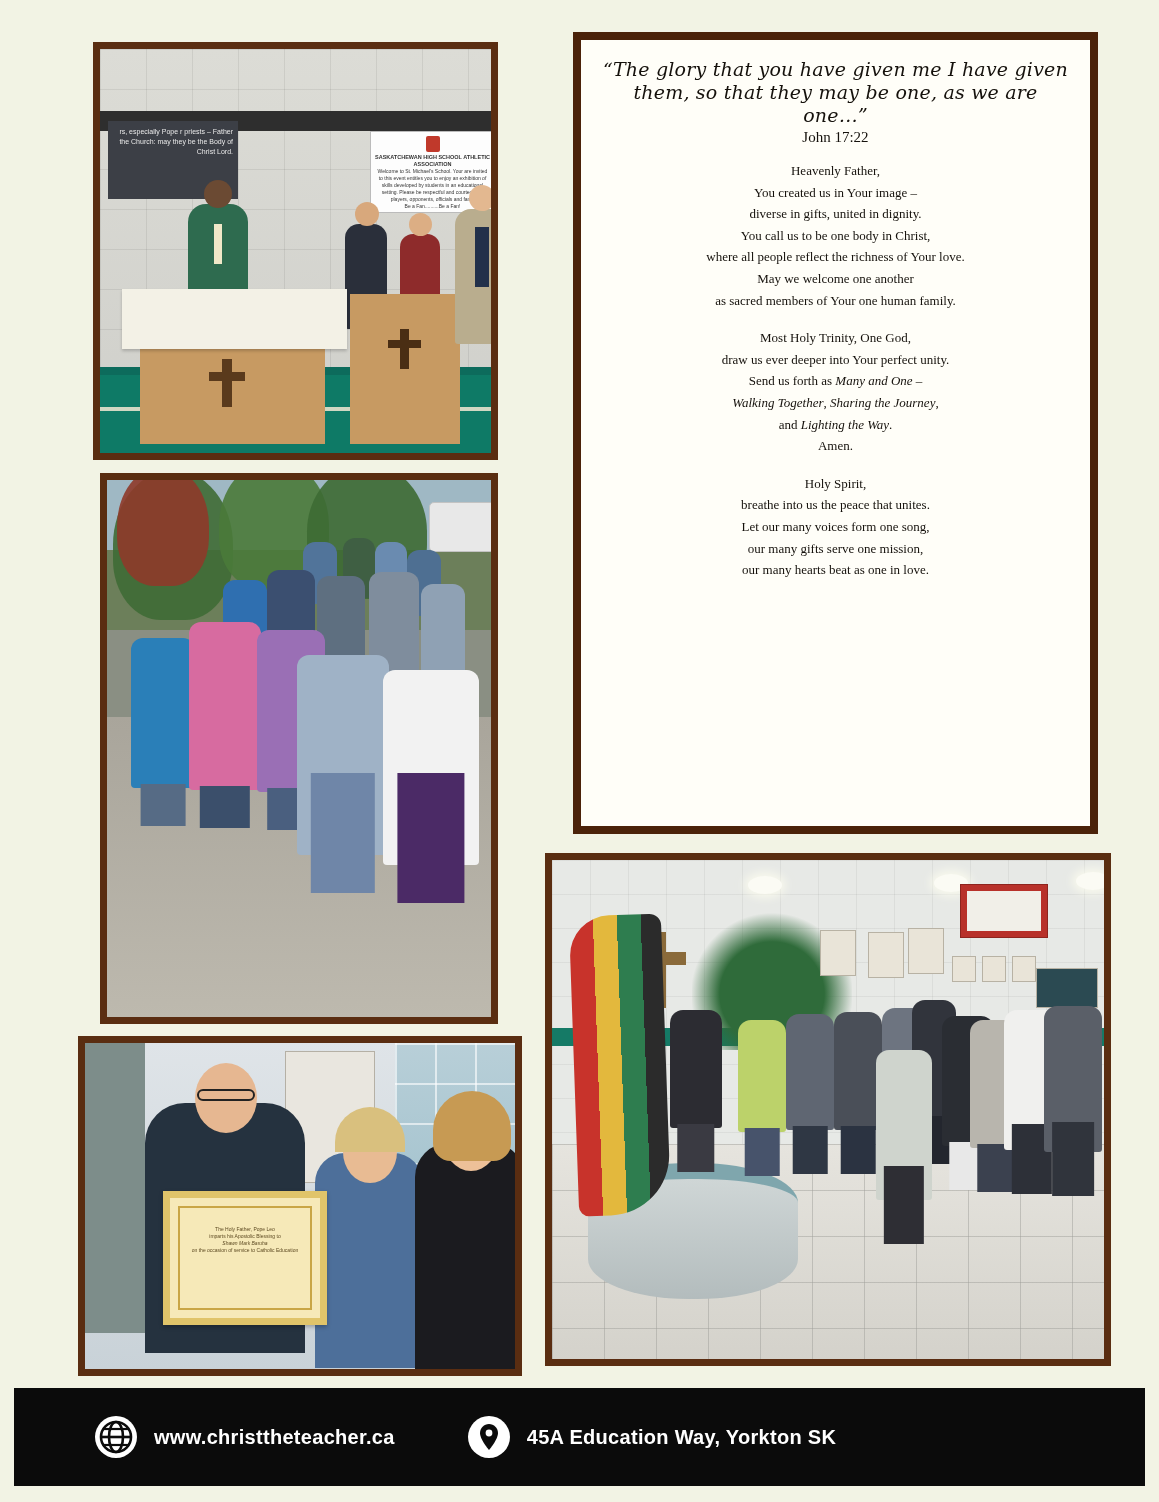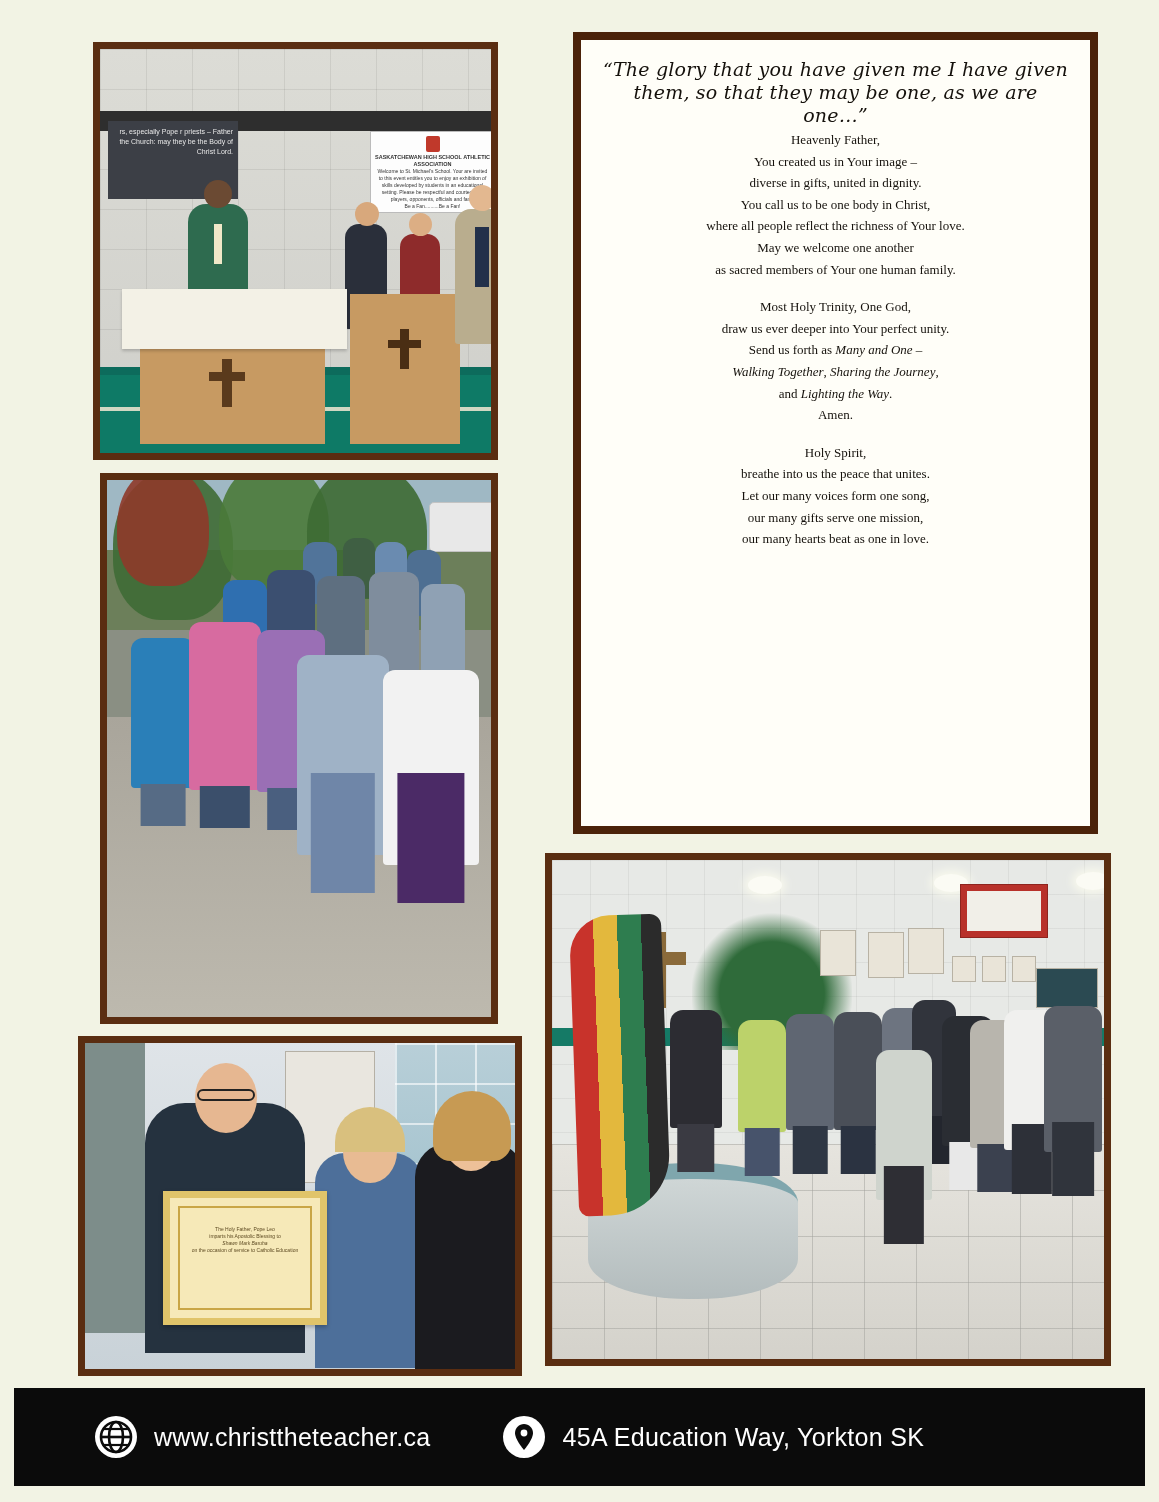--- a/index.html
+++ b/index.html
@@ -327,21 +327,21 @@
     background:#0b0b0b;
     display:flex; align-items:center;
   }
   .footer-item{
     display:flex; align-items:center; gap:16px; color:#fff;
   }
   .footer-item.web { margin-left:80px; }
   .footer-item.phone { margin-left:62px; }
   .footer-item.addr { margin-left:72px; }
   .footer-text{
-    font-size:25px; letter-spacing:.3px; font-family:"Liberation Sans", sans-serif;
+    font-size:20px; letter-spacing:.3px; font-family:"Liberation Sans", sans-serif;font-weight:bold;
   }
   .f-icon{ flex:0 0 auto; display:block; }
 </style>
 </head>
 <body>
 
 <div class="page">
 
   <div class="photo-frame" id="photo-mass">
     <div class="photo-inner">
@@ -501,20 +501,21 @@
         <div class="student-legs" style="background:#2d3038; height:70px;"></div>
       </div>
       <div class="student" style="left:492px; top:146px; width:58px; height:146px; background:#5a5f68;">
         <div class="student-legs" style="background:#30343c; height:74px;"></div>
       </div>
     </div>
   </div>
 
   <div id="prayer-card">
     <div class="scripture-top">“The glory that you have given me I have given them, so that they may be one, as we are one…”</div>
+    <div class="citation">John 17:22</div>
 
     <div class="stanza" style="white-space:pre-line;">Heavenly Father,
 You created us in Your image –
 diverse in gifts, united in dignity.
 You call us to be one body in Christ,
 where all people reflect the richness of Your love.
 May we welcome one another
 as sacred members of Your one human family.</div>
     <div class="stanza">
       <span>Most Holy Trinity, One God,</span><br>

